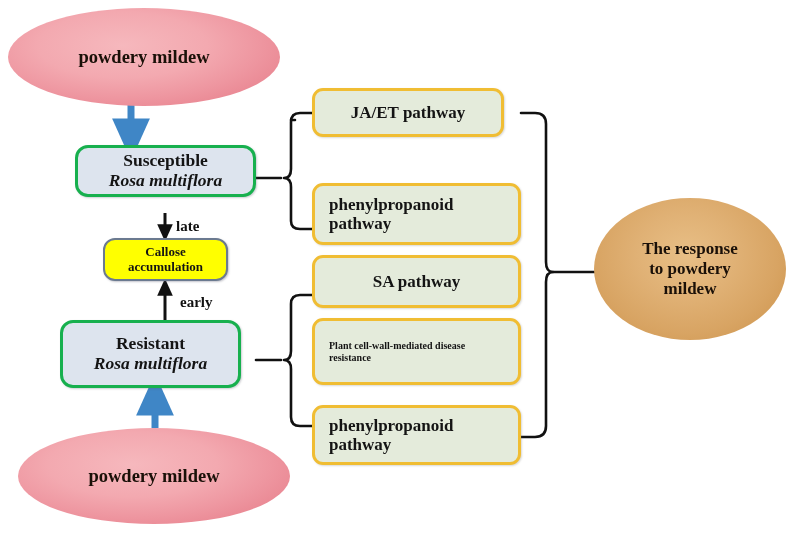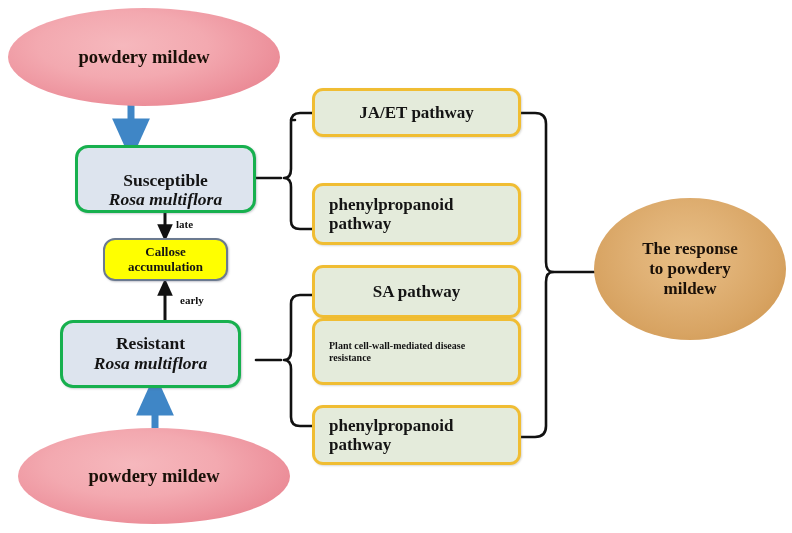--- a/index.html
+++ b/index.html
@@ -84,21 +84,21 @@
     border-radius: 13px;
     align-items: center;
     text-align: center;
     font-size: 17.5px;
     line-height: 1.12;
     box-shadow: 1px 1px 2px rgba(90,90,110,0.30);
   }
   .node-genotype .species {
     font-style: italic;
   }
-  #node-susceptible { left: 75px; top: 145px; width: 181px; height: 68px; justify-content: flex-end; }
+  #node-susceptible { left: 75px; top: 145px; width: 181px; height: 52px; }
   #node-resistant   { left: 60px; top: 320px; width: 181px; height: 68px; }
 
   
   #node-callose {
     left: 103px; top: 238px;
     width: 125px; height: 43px;
     background: #ffff00;
     border: 2px solid #6b7a90;
     border-radius: 12px;
     align-items: center;
@@ -115,30 +115,30 @@
     border: 3px solid #f0bd33;
     border-radius: 11px;
     box-shadow: 1px 1px 2px rgba(120,120,110,0.28);
     padding: 0 14px;
     font-size: 17px;
     line-height: 1.14;
   }
   .node-pathway.center { align-items: center; text-align: center; }
   .node-pathway.left   { align-items: flex-start; text-align: left; }
 
-  #node-jaet      { top: 88px;  width: 209px; height: 49px; }
+  #node-jaet      { top: 88px;  width: 192px; height: 49px; }
   #node-phenyl-1  { top: 183px; width: 209px; height: 62px; }
-  #node-sa        { top: 265px; width: 209px; height: 53px; }
+  #node-sa        { top: 255px; width: 209px; height: 53px; }
   #node-cellwall  { top: 318px; width: 209px; height: 67px; font-size: 10px; }
   #node-phenyl-2  { top: 405px; width: 209px; height: 60px; }
 
   
   .edge-label {
     position: absolute;
-    font-size: 11px;
+    font-size: 15px;
     font-weight: bold;
     color: #111111;
     white-space: nowrap;
   }
   #label-late  { left: 176px; top: 218px; }
   #label-early { left: 180px; top: 294px; }
 </style>
 </head>
 <body>
 

